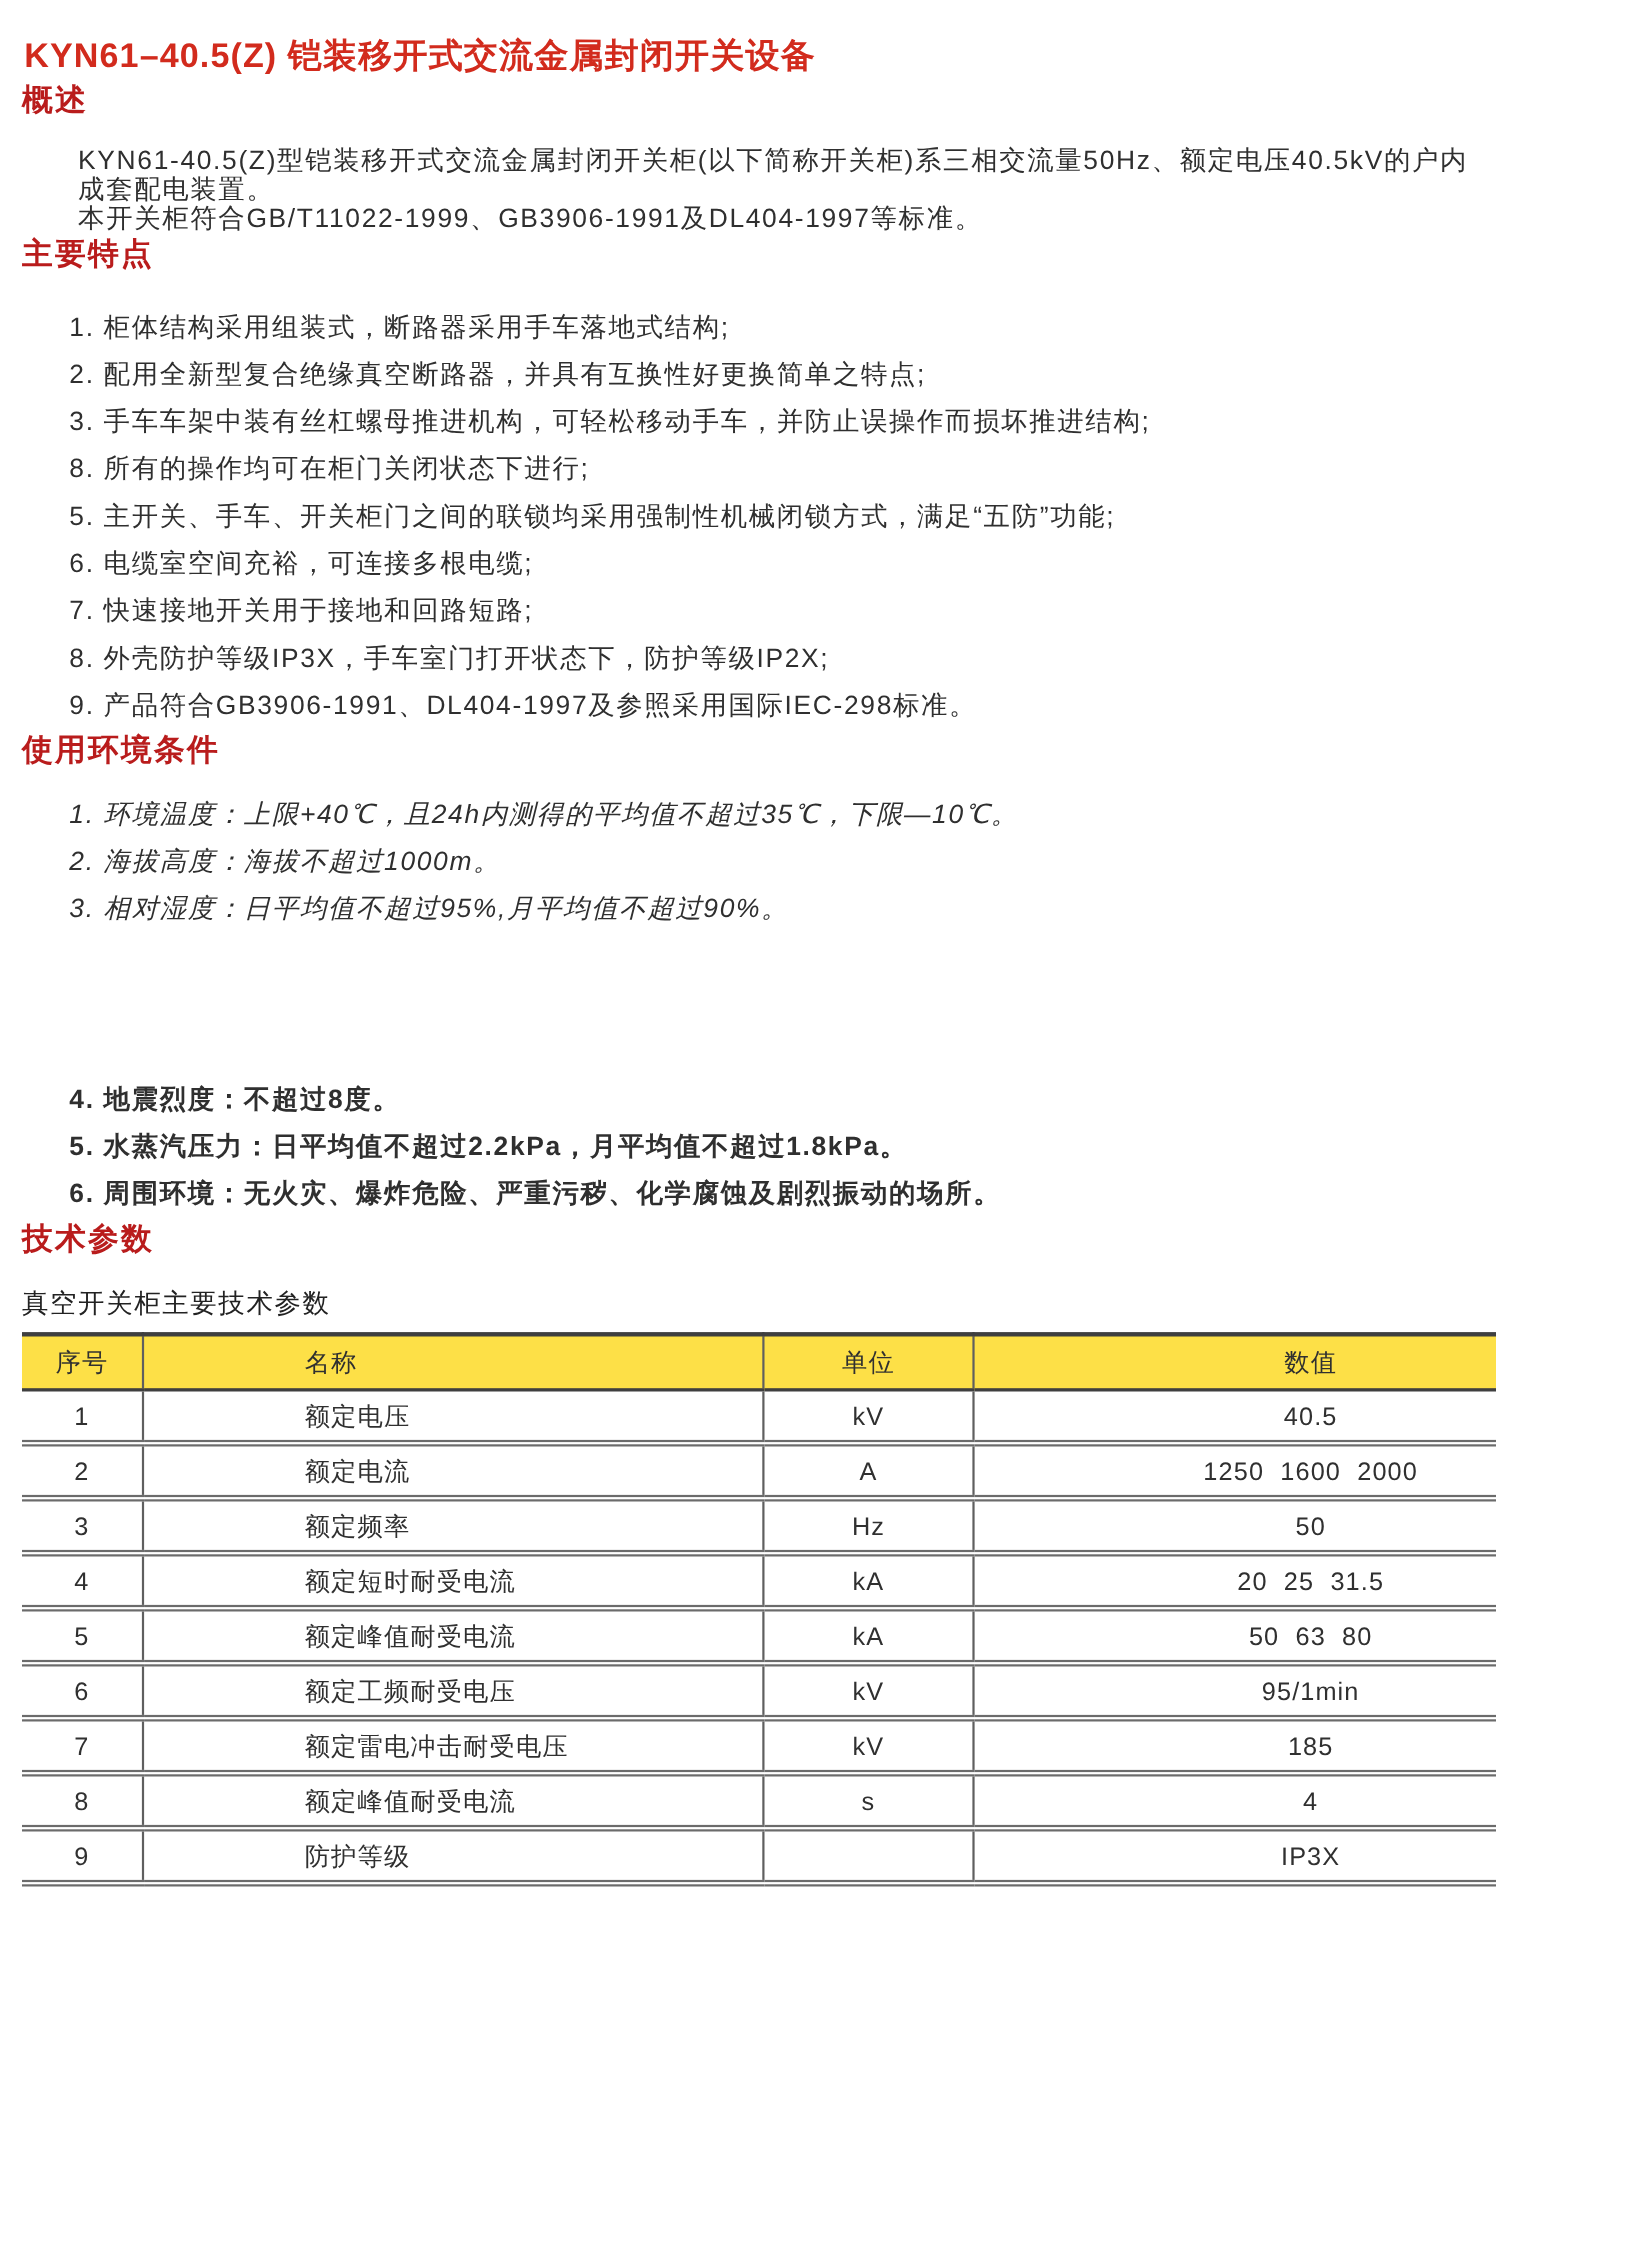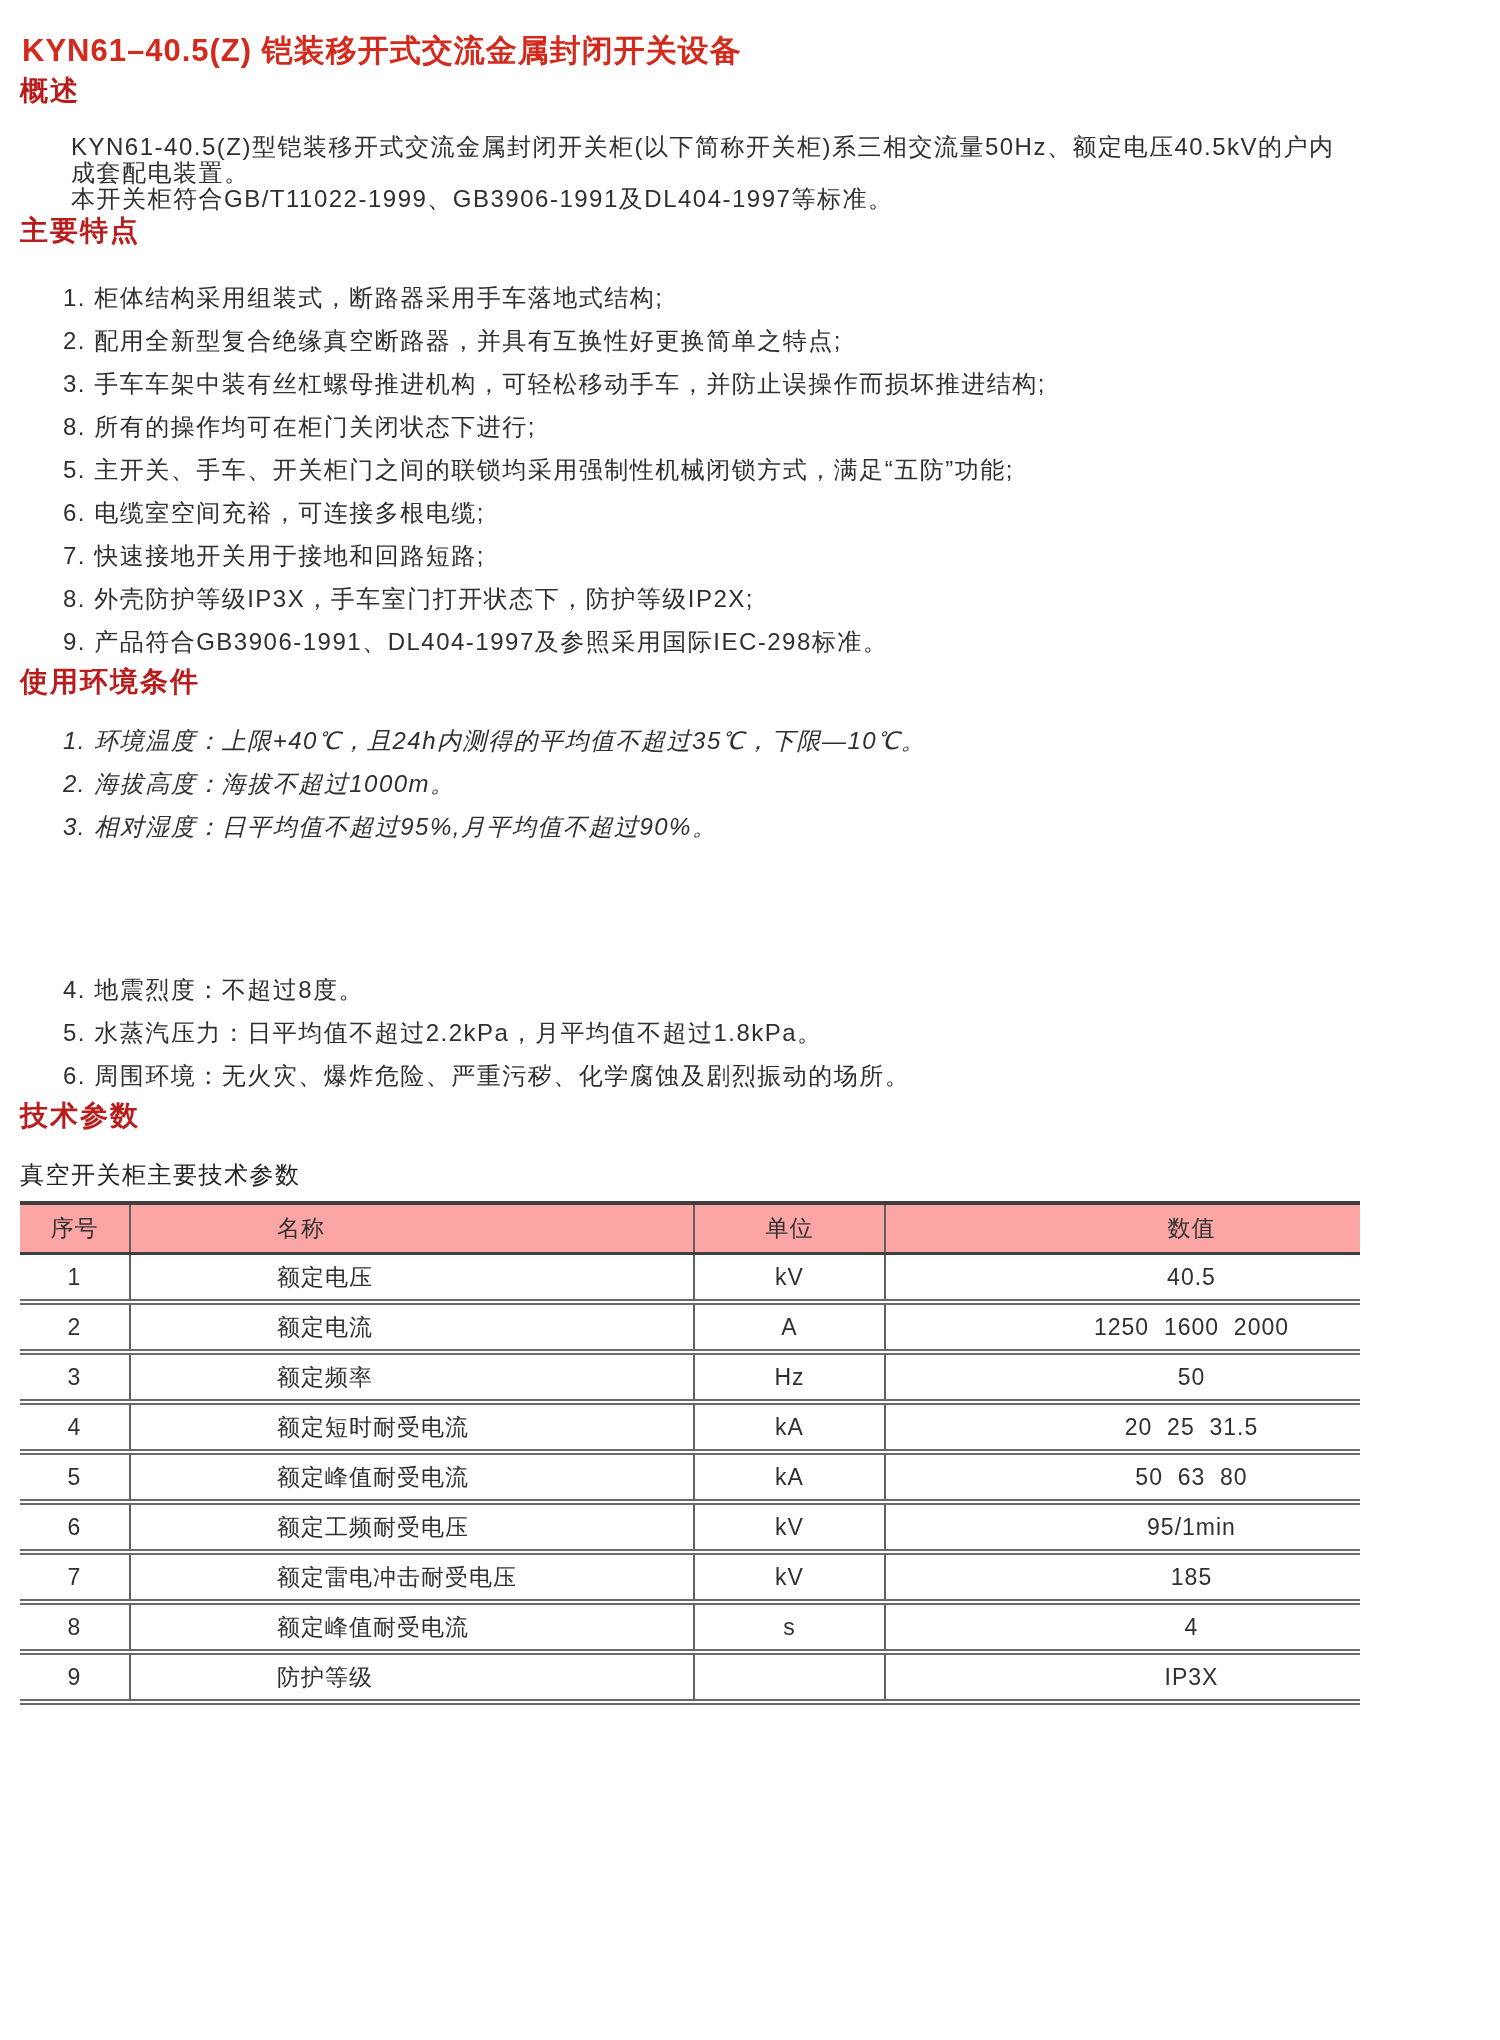--- a/index.html
+++ b/index.html
@@ -30,21 +30,21 @@
 
   .table-subtitle { margin:24px 0 0 20px; font-size:24px; color:#222222; letter-spacing:1.5px; }
 
   table.tech-table {
     border-collapse:collapse; table-layout:fixed;
     width:1477px; margin:10px 0 0 20px;
     font-size:23px; color:#303030;
     border-top:4px solid #3f3f3f;
   }
   table.tech-table th {
-    background:#fca5a5; font-weight:normal; height:45px;
+    background:#fde047; font-weight:normal; height:45px;
     border-bottom:3px solid #3f3f3f; text-align:center; letter-spacing:1px;
   }
   table.tech-table td {
     height:42px; text-align:center; white-space:pre-wrap; letter-spacing:1px;
   }
   table.tech-table th:nth-child(n+2),
   table.tech-table td:nth-child(n+2) { border-left:2px solid #5f5f5f; }
   table.tech-table tbody tr + tr td { border-top:6px double #6b6b6b; }
   table.tech-table tbody tr:last-child td { border-bottom:6px double #6b6b6b; }
   table.tech-table th.col-name,
@@ -76,21 +76,21 @@
     <div class="list-item">9. 产品符合GB3906-1991、DL404-1997及参照采用国际IEC-298标准。</div>
   </div>
 
   <h2 class="section-heading h-environment">使用环境条件</h2>
   <div class="list-block env-top">
     <div class="list-item">1. 环境温度：上限+40℃，且24h内测得的平均值不超过35℃，下限—10℃。</div>
     <div class="list-item">2. 海拔高度：海拔不超过1000m。</div>
     <div class="list-item">3. 相对湿度：日平均值不超过95%,月平均值不超过90%。</div>
   </div>
   <div class="env-gap"></div>
-  <div class="list-block" style="margin-top:4px;">
+  <div class="list-block" style="margin-top:14px;font-weight:bold;">
     <div class="list-item">4. 地震烈度：不超过8度。</div>
     <div class="list-item">5. 水蒸汽压力：日平均值不超过2.2kPa，月平均值不超过1.8kPa。</div>
     <div class="list-item">6. 周围环境：无火灾、爆炸危险、严重污秽、化学腐蚀及剧烈振动的场所。</div>
   </div>
 
   <h2 class="section-heading h-tech">技术参数</h2>
   <div class="table-subtitle">真空开关柜主要技术参数</div>
 
   <table class="tech-table">
     <colgroup>

